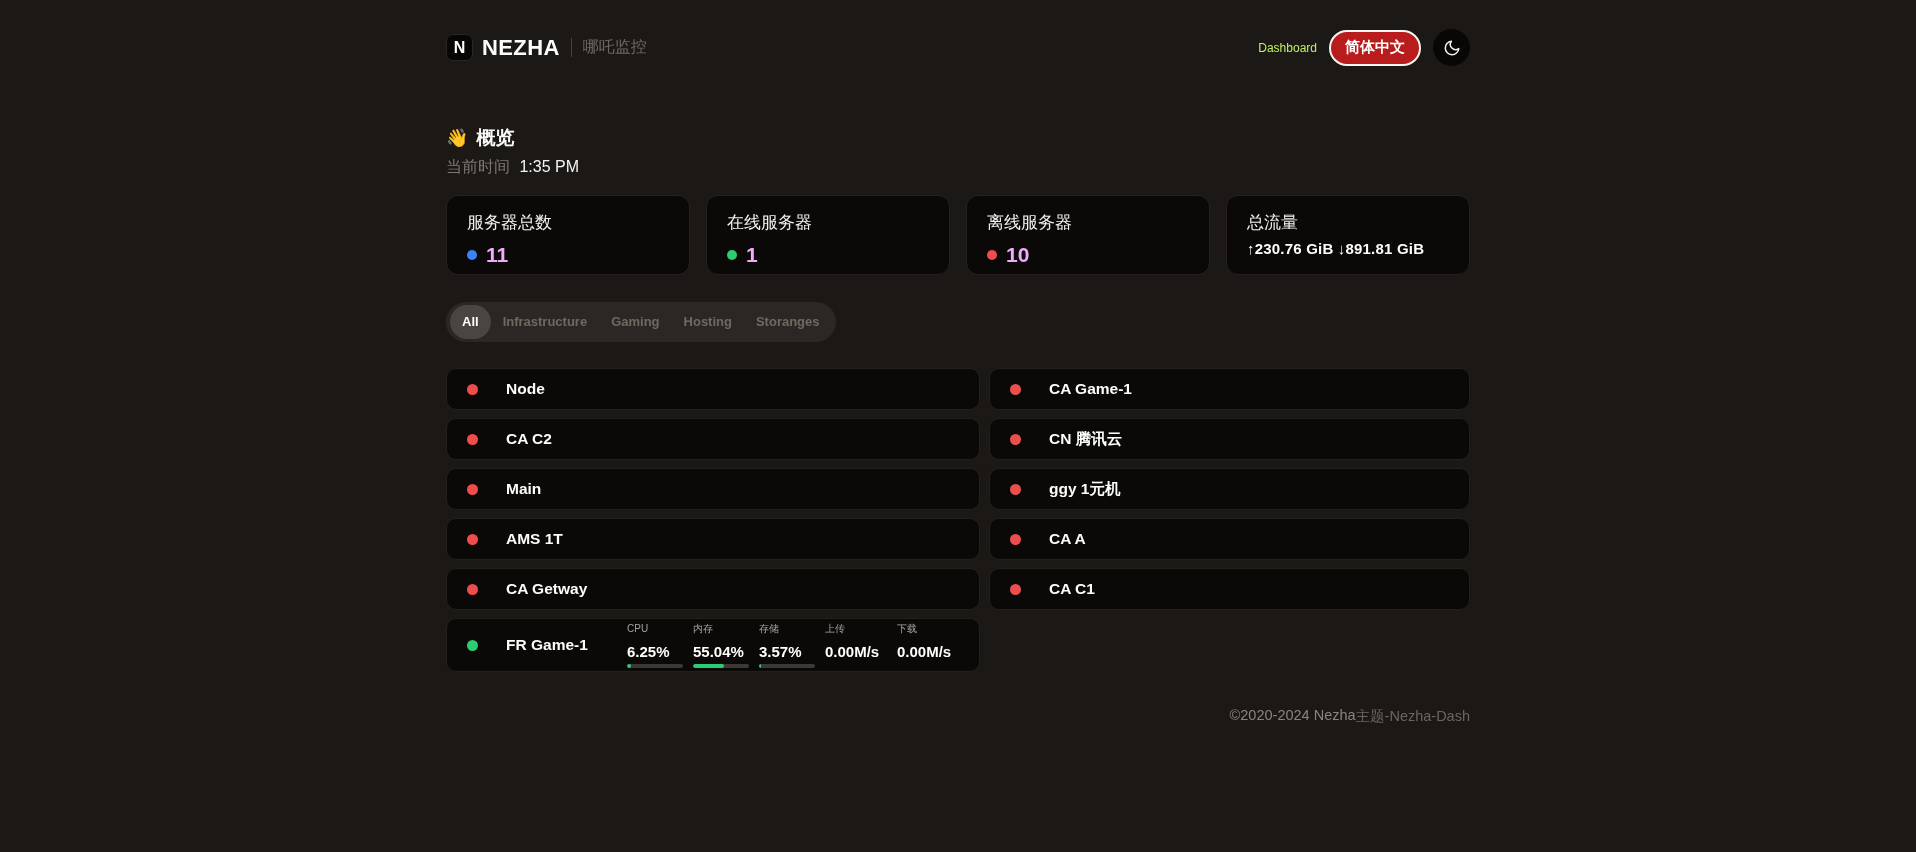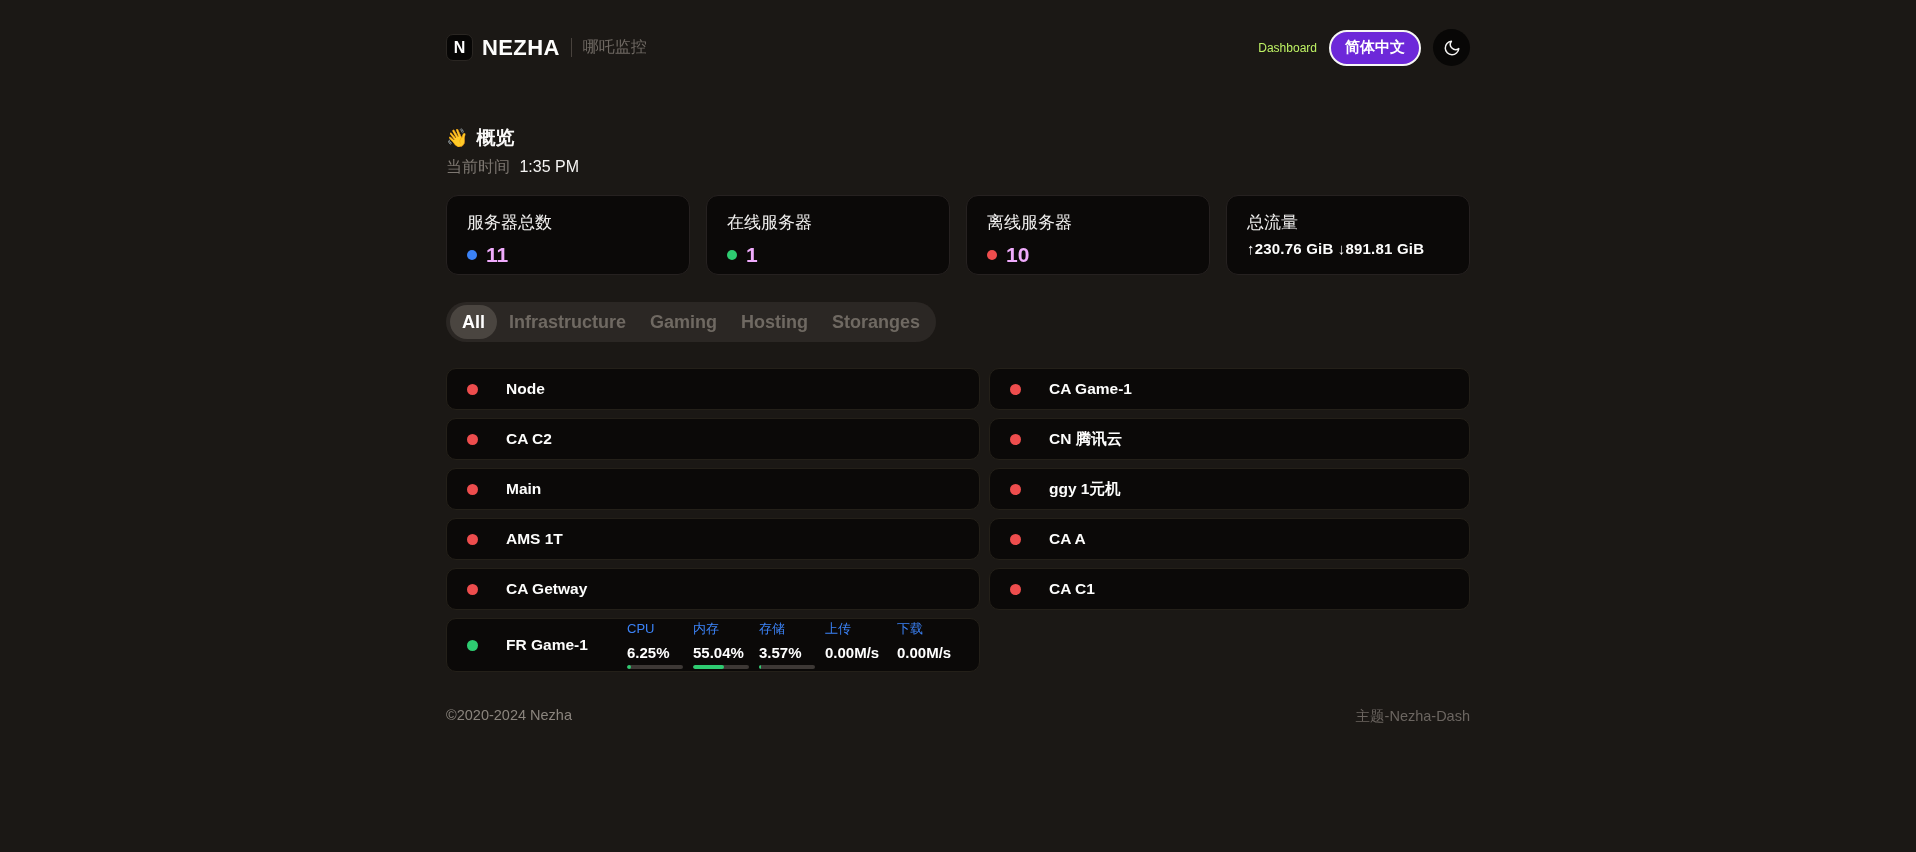--- a/index.html
+++ b/index.html
@@ -28,21 +28,21 @@
   }
   .brand-name { margin-left: 9px; font-size: 22px; font-weight: 700; letter-spacing: .4px; color: #fdfdfc; }
   .brand-divider { width: 1px; height: 19px; background: #48423d; margin: 0 11px; }
   .brand-subtitle { color: #6f6963; font-size: 16px; font-weight: 500; }
 
   .header-right { display: flex; align-items: center; gap: 12px; }
   .nav-dashboard { color: #bef264; font-size: 12px; font-weight: 500; text-decoration: none; cursor: pointer; }
   .lang-pill {
     height: 36px; padding: 0 14px;
     border-radius: 18px;
-    background: #6d28d9;
+    background: #b91c1c;
     border: 2px solid #f7f6f5;
     color: #fff; font-size: 15px; font-weight: 600;
     font-family: inherit; cursor: pointer;
   }
   .theme-toggle {
     width: 37px; height: 37px; border-radius: 50%;
     background: #080706; border: none;
     display: grid; place-items: center; cursor: pointer;
   }
 
@@ -77,21 +77,21 @@
   .tabs {
     margin-top: 27px;
     display: inline-flex; align-items: center;
     background: #2b2724;
     border-radius: 20px;
     height: 40px; padding: 0 4px;
   }
   .tab {
     height: 34px; line-height: 34px;
     padding: 0 12px;
-    font-size: 18px; font-weight: 700;
+    font-size: 13px; font-weight: 700;
     color: #6f6962;
     border-radius: 17px;
     cursor: pointer; white-space: nowrap;
   }
   .tab.active { background: #4a4540; color: #fff; }
 
   
   .server-grid { margin-top: 26px; display: grid; grid-template-columns: 1fr 1fr; column-gap: 9px; align-items: start; }
   .server-col { display: flex; flex-direction: column; gap: 8px; }
   .server-row {
@@ -104,27 +104,27 @@
     cursor: pointer;
   }
   .server-row .dot { width: 11px; height: 11px; margin-right: 28px; }
   .server-name { font-size: 15.5px; font-weight: 700; color: #fdfdfc; white-space: nowrap; }
   .server-row.detail { height: 54px; }
   .server-row.detail .server-name { width: 121px; flex-shrink: 0; }
 
   .metrics { display: flex; gap: 10px; }
   .metric { width: 56px; }
   .metric-wide { width: 62px; }
-  .metric-label { font-size: 13px; color: #3b82f6; line-height: 1.2; }
+  .metric-label { font-size: 10px; color: #a3a3a3; line-height: 1.2; }
   .metric-value { font-size: 15px; font-weight: 700; color: #fff; margin-top: 8px; white-space: nowrap; }
   .bar { margin-top: 4px; height: 4px; background: #3d3835; border-radius: 2px; overflow: hidden; }
   .bar-fill { height: 100%; background: #2ecc71; border-radius: 2px; }
 
   
-  .footer { margin-top: 35px; display: flex; justify-content: space-between; font-size: 14.5px; }
+  .footer { margin-top: 35px; display: flex; justify-content: flex-end; font-size: 14.5px; }
   .footer-left { color: #8a847d; }
   .footer-right { color: #6b6560; }
 </style>
 </head>
 <body>
 
 <div>
 
   <header class="header container">
     <div class="brand">

